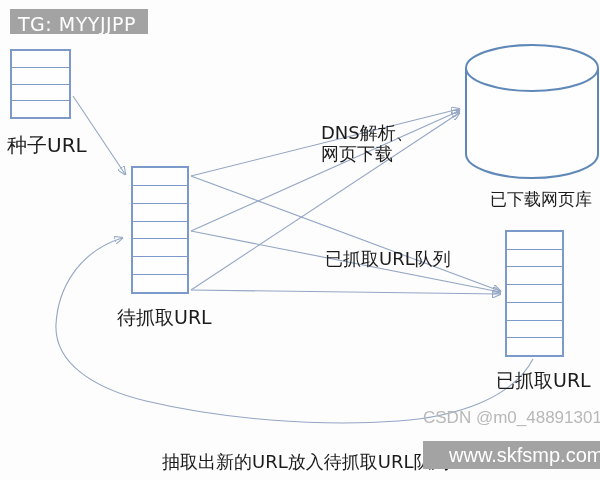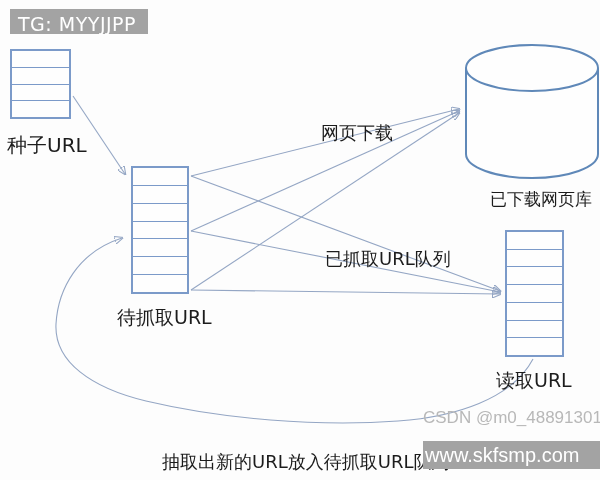--- a/index.html
+++ b/index.html
@@ -59,21 +59,21 @@
   .el-extract{left:162px;top:404px;margin-top:46px;}
 
   .wm-csdn{
     position:absolute;left:423px;top:408px;
     color:var(--watermark-gray);font-size:17px;white-space:nowrap;
     font-family:"Liberation Sans",sans-serif;
   }
   .wm-site{
     position:absolute;left:423px;top:441px;width:177px;height:28px;
     background:var(--banner-bg);color:#fff;font-size:20px;
-    line-height:28px;padding-left:2px;white-space:nowrap;
+    line-height:28px;padding-left:26px;white-space:nowrap;
     font-family:"Liberation Sans",sans-serif;
   }
 </style>
 </head>
 <body>
 
 <div class="stage">
 
   <svg class="edges" viewBox="0 0 600 480">
     <defs>
@@ -126,23 +126,24 @@
 
   <div class="queue q-crawled">
       <div class="cell"></div>
       <div class="cell"></div>
       <div class="cell"></div>
       <div class="cell"></div>
       <div class="cell"></div>
       <div class="cell"></div>
       <div class="cell"></div>
     </div>
-  <div class="node-label lb-crawled">读取URL</div>
+  <div class="node-label lb-crawled">已抓取URL</div>
 
   <div class="edge-label el-read">
+    <div>DNS解析、</div>
     <div>网页下载</div>
   </div>
   <div class="edge-label el-store">
     <div>已抓取URL队列</div>
   </div>
   <div class="edge-label el-extract">抽取出新的URL放入待抓取URL队列</div>
 
   <div class="wm-csdn">CSDN @m0_48891301</div>
   <div class="wm-site">www.skfsmp.com</div>
 

